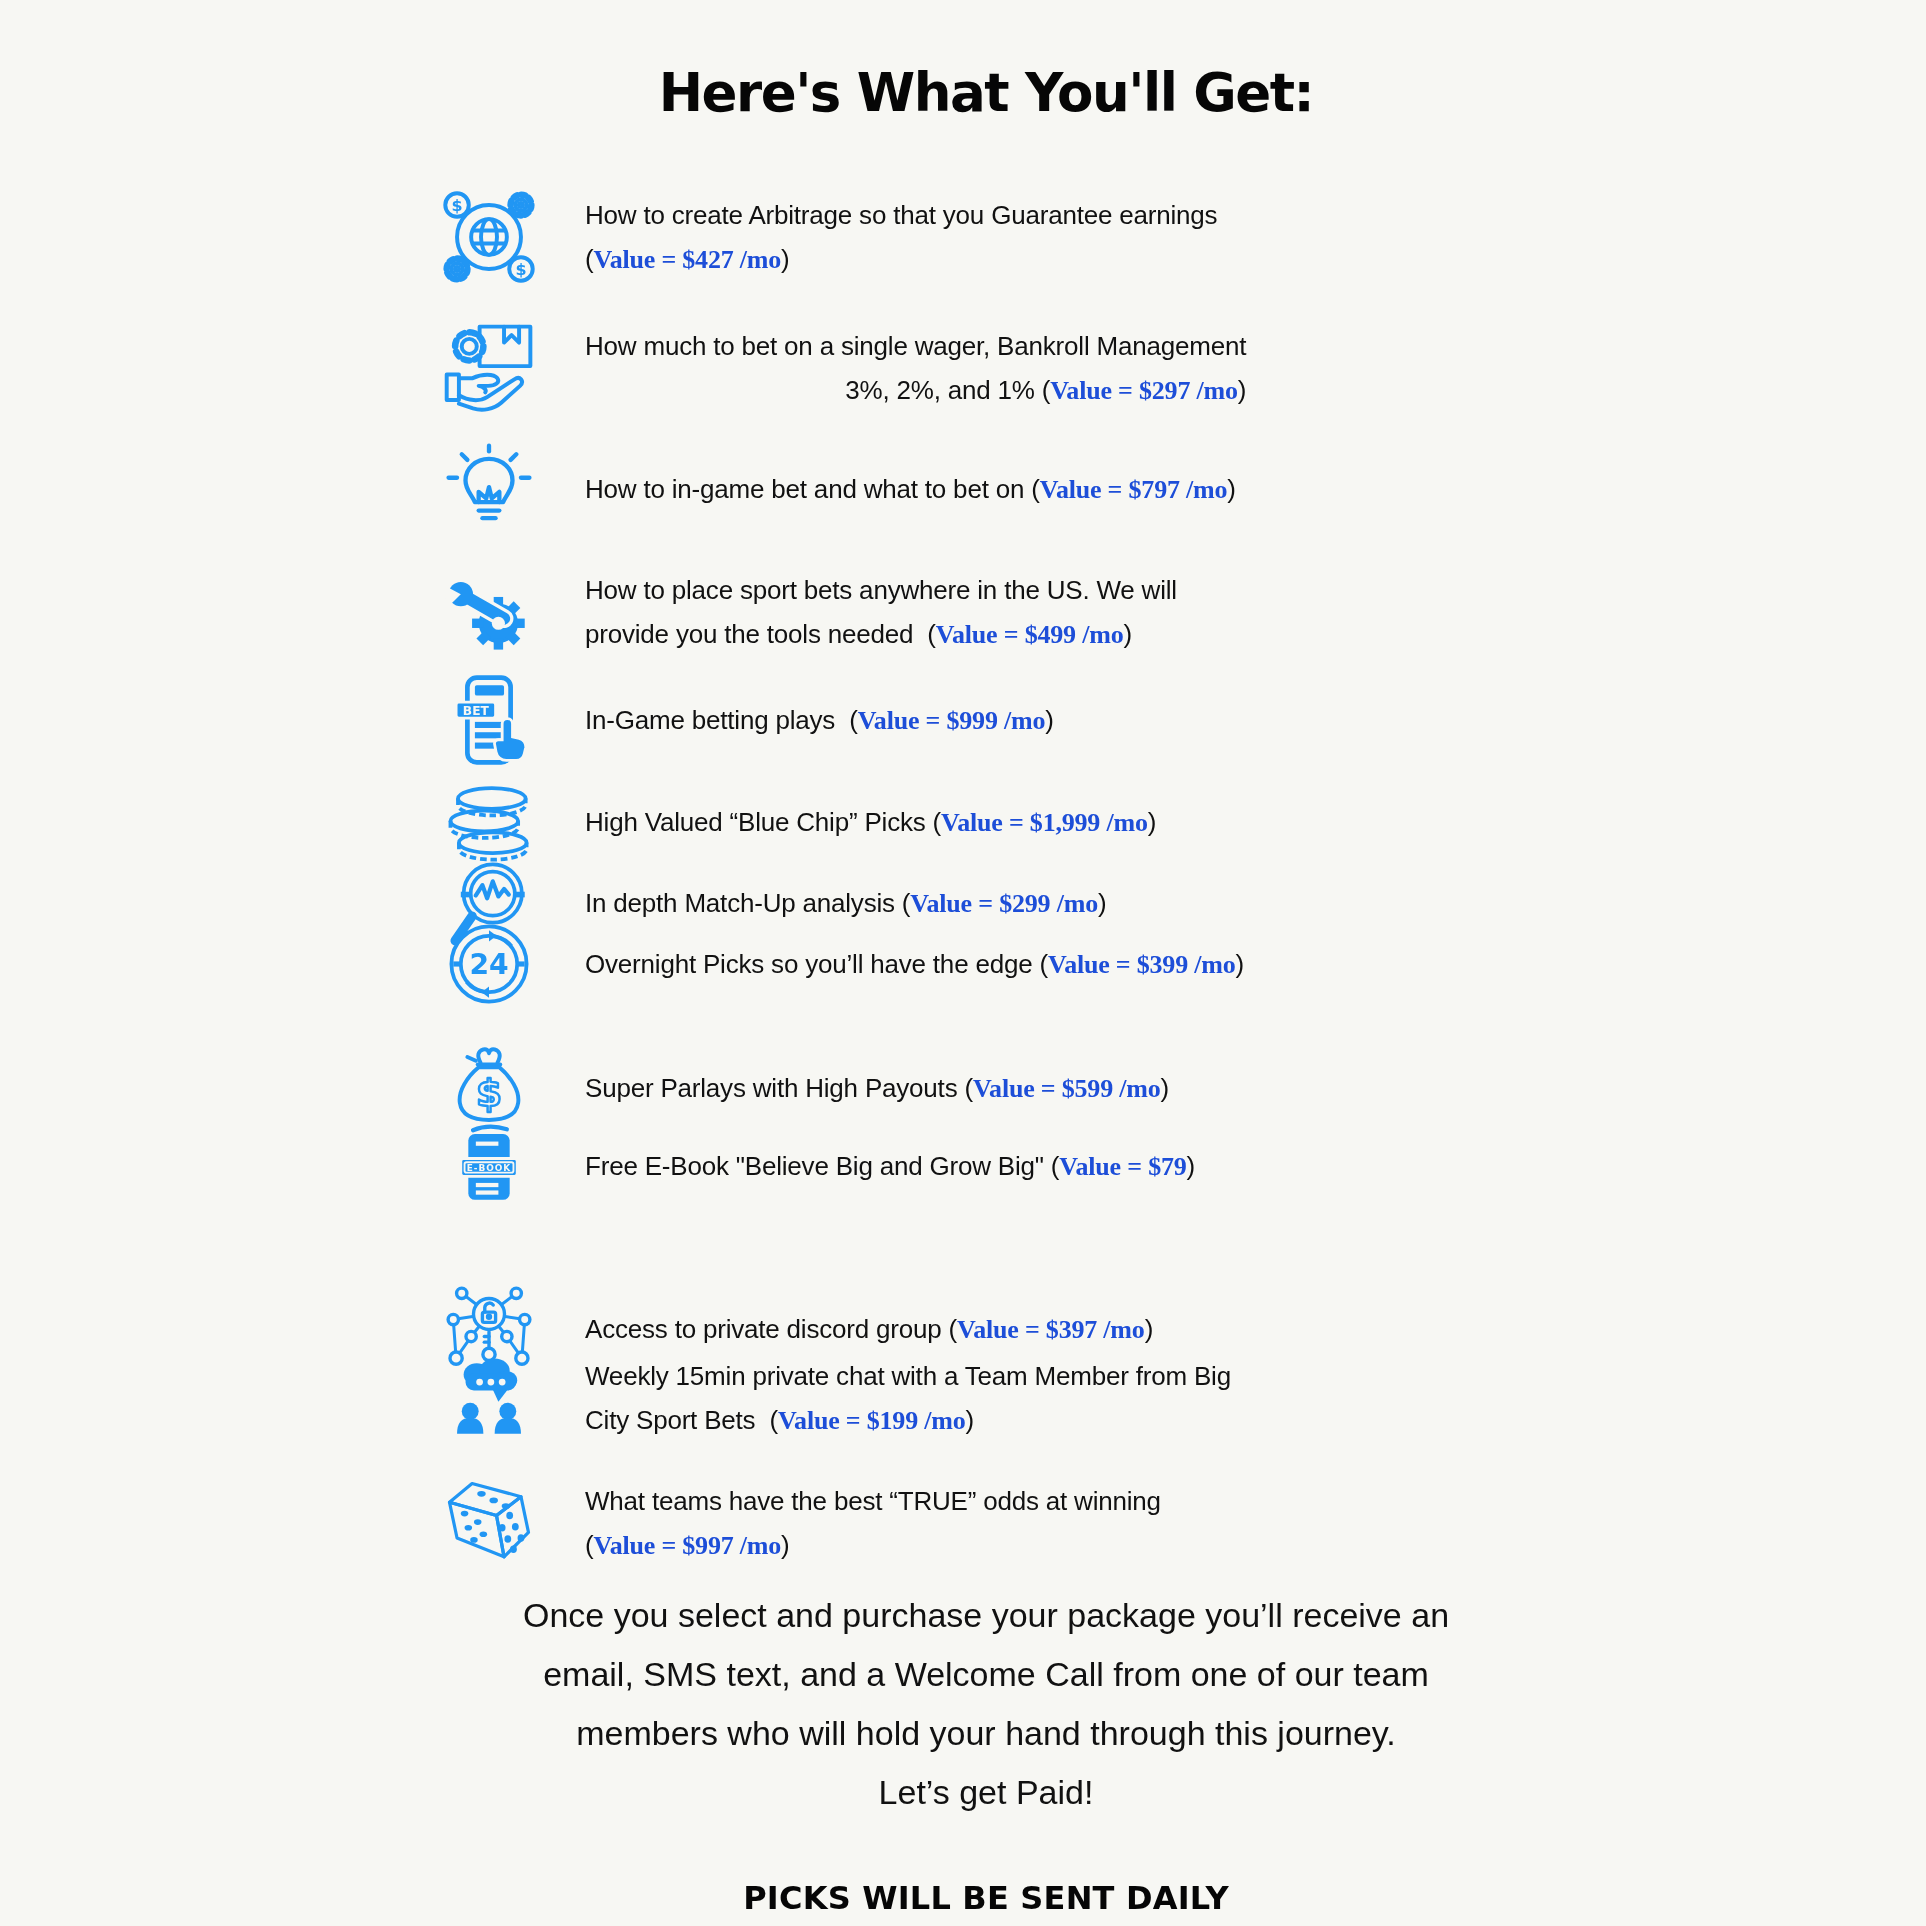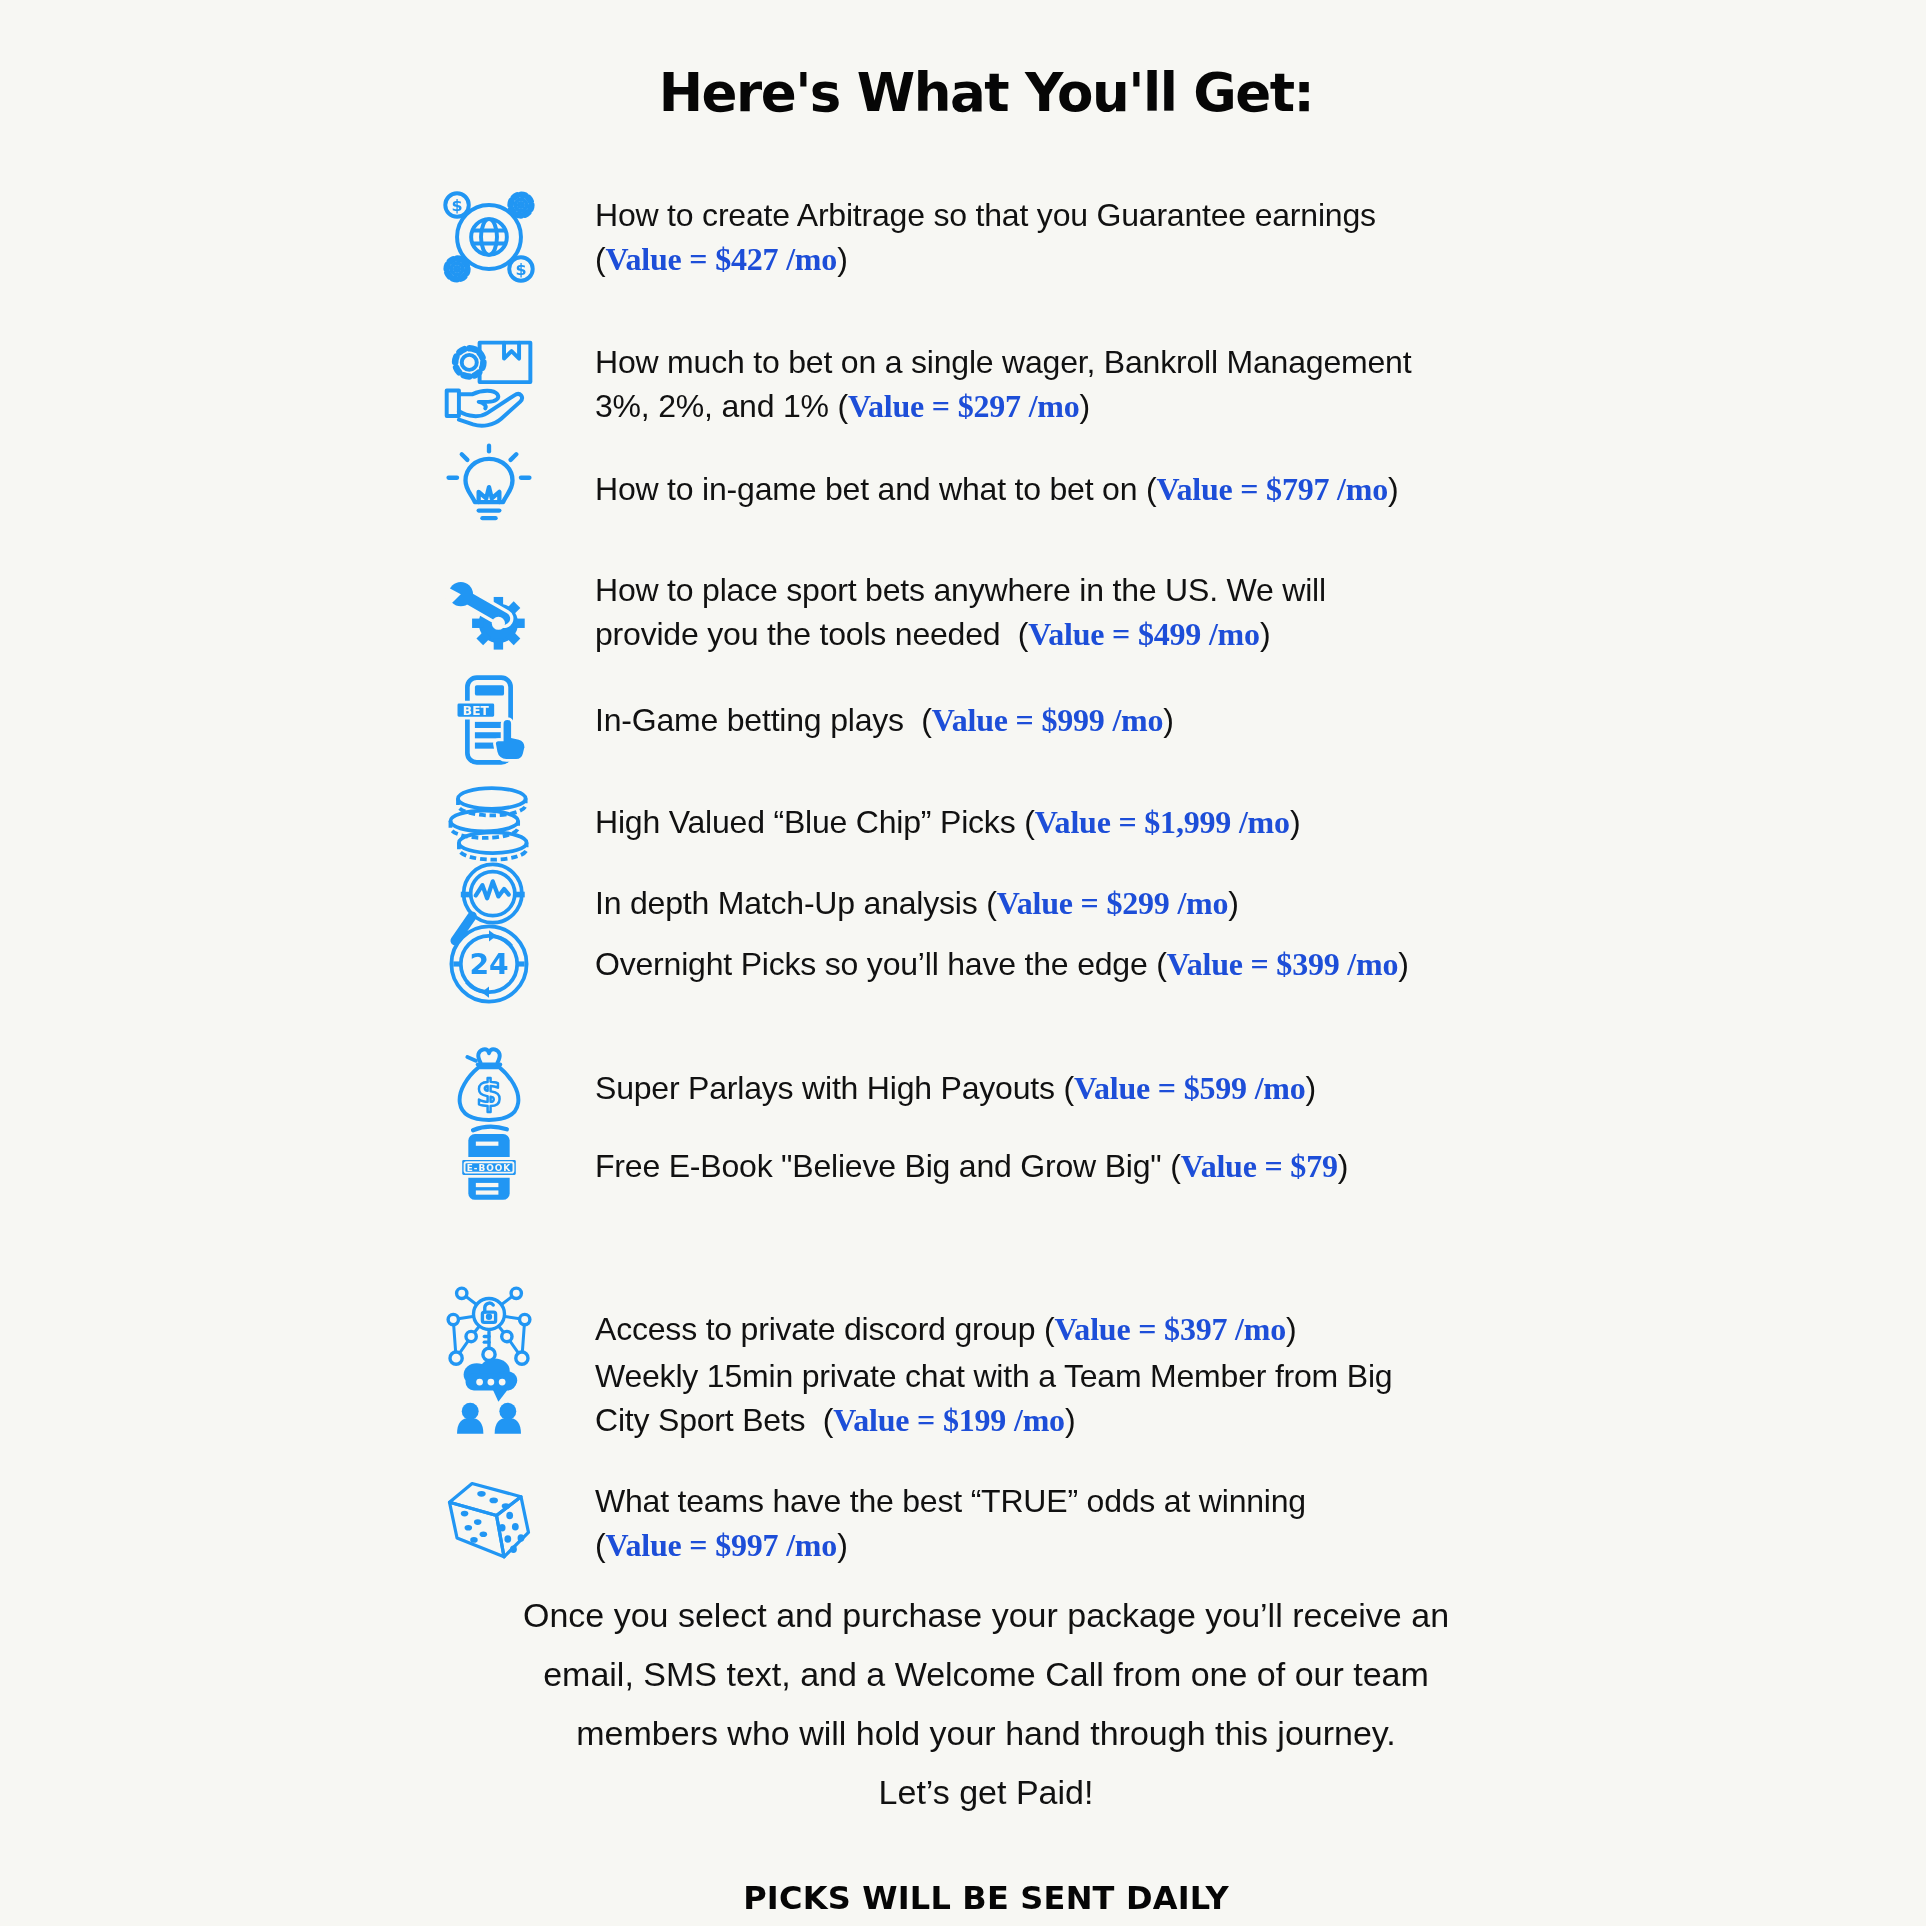--- a/index.html
+++ b/index.html
@@ -18,21 +18,21 @@
     position:absolute;left:431px;height:100px;width:1156px;
     display:flex;align-items:center;
   }
   .icon{
     width:116px;height:100px;flex:none;
     display:flex;align-items:center;justify-content:center;
     color:#2196f3;
   }
   .icon svg{width:96px;height:94px;}
   .text{
-    margin-left:48px;font-size:32px;line-height:44px;
+    margin-left:38px;font-size:26px;line-height:44px;
     letter-spacing:-0.2px;white-space:nowrap;color:#111;
   }
   .val{color:#1d4ed8;font-weight:700;font-family:Liberation Serif, serif;}
   .footer{
     position:absolute;top:1586px;left:0;width:1972px;text-align:center;
     font-size:34px;line-height:59px;color:#111;
   }
   .banner{
     position:absolute;top:1879px;left:0;width:1972px;text-align:center;
     font-family:"DejaVu Sans", sans-serif;
@@ -67,21 +67,21 @@
             </g>
  <text x="16" y="22" text-anchor="middle" font-size="17" font-weight="bold" fill="currentColor" stroke="none" font-family="DejaVu Sans, sans-serif">$</text>
  <text x="84" y="90" text-anchor="middle" font-size="17" font-weight="bold" fill="currentColor" stroke="none" font-family="DejaVu Sans, sans-serif">$</text>
 </svg>
         </div>
         <div class="text">
           <div class="line"><span>How to create Arbitrage so that you Guarantee earnings</span></div>
           <div class="line"><span>(</span><span class="val">Value = $427 /mo</span><span>)</span></div>
         </div>
       </div>
-      <div class="row" style="top: 334px;">
+      <div class="row" style="top: 318px; text-align: right;">
         <div class="icon">
           <svg viewBox="0 0 100 100" fill="none" stroke="currentColor" stroke-width="4.2" stroke-linecap="round" stroke-linejoin="round">
  <rect x="40" y="6" width="54" height="42"></rect>
  <path d="M66 6 v17 l8 -8 l8 8 V6"></path>
  <circle cx="29" cy="27" r="15" fill="#f7f7f3" stroke-width="7" stroke-dasharray="5.9 5.88"></circle>
  <circle cx="29" cy="27" r="8" fill="#f7f7f3"></circle>
  <rect x="5" y="57" width="13" height="27"></rect>
  <path d="M18 61 h14 c11 -5 23 -5 27 0 c3 4 -2 8 -10 8 h-10 c5 1 9 4 7 7"></path>
  <path d="M18 79 c10 6 22 7 30 2 l29 -19 c6 -4 11 2 6 7 l-20 18 c-8 7 -20 9 -30 6 l-15 -5"></path>
 </svg>

